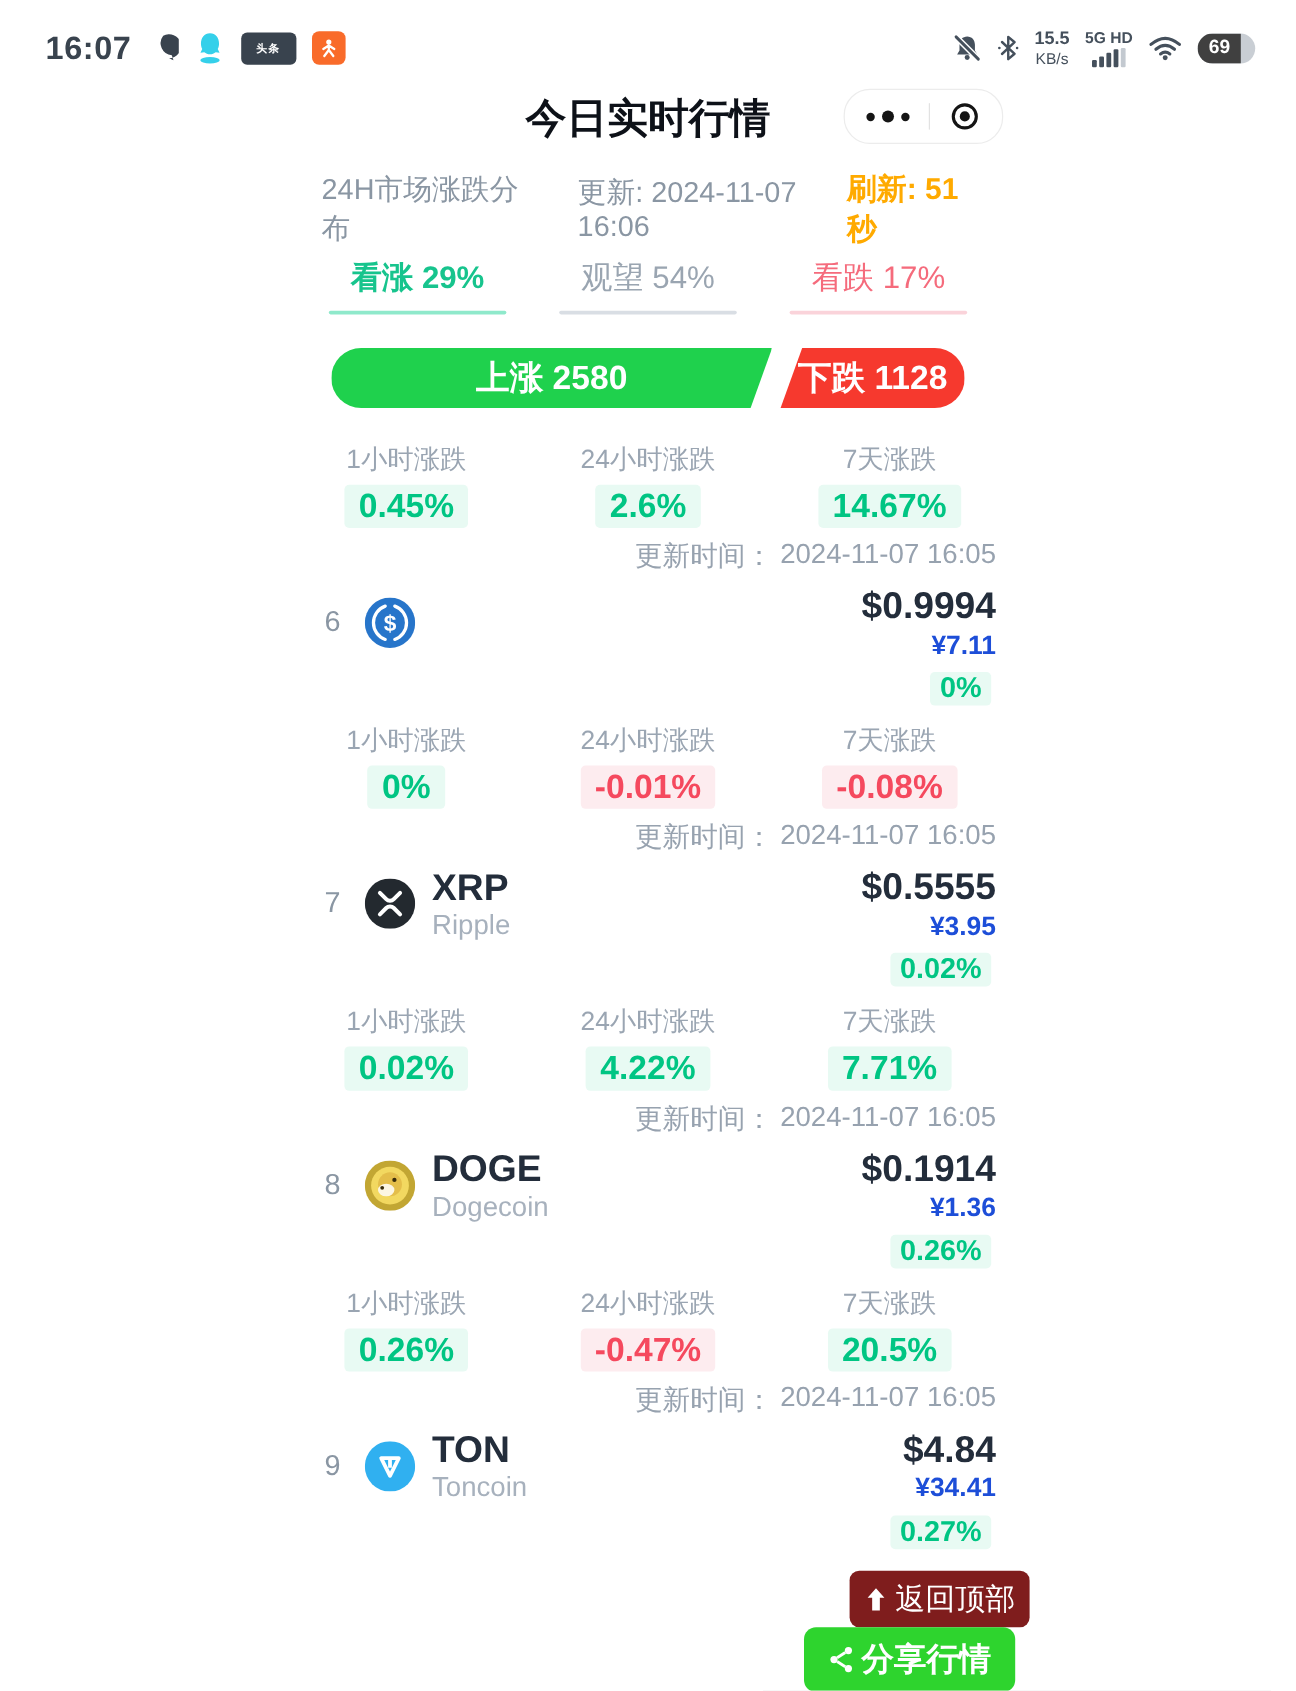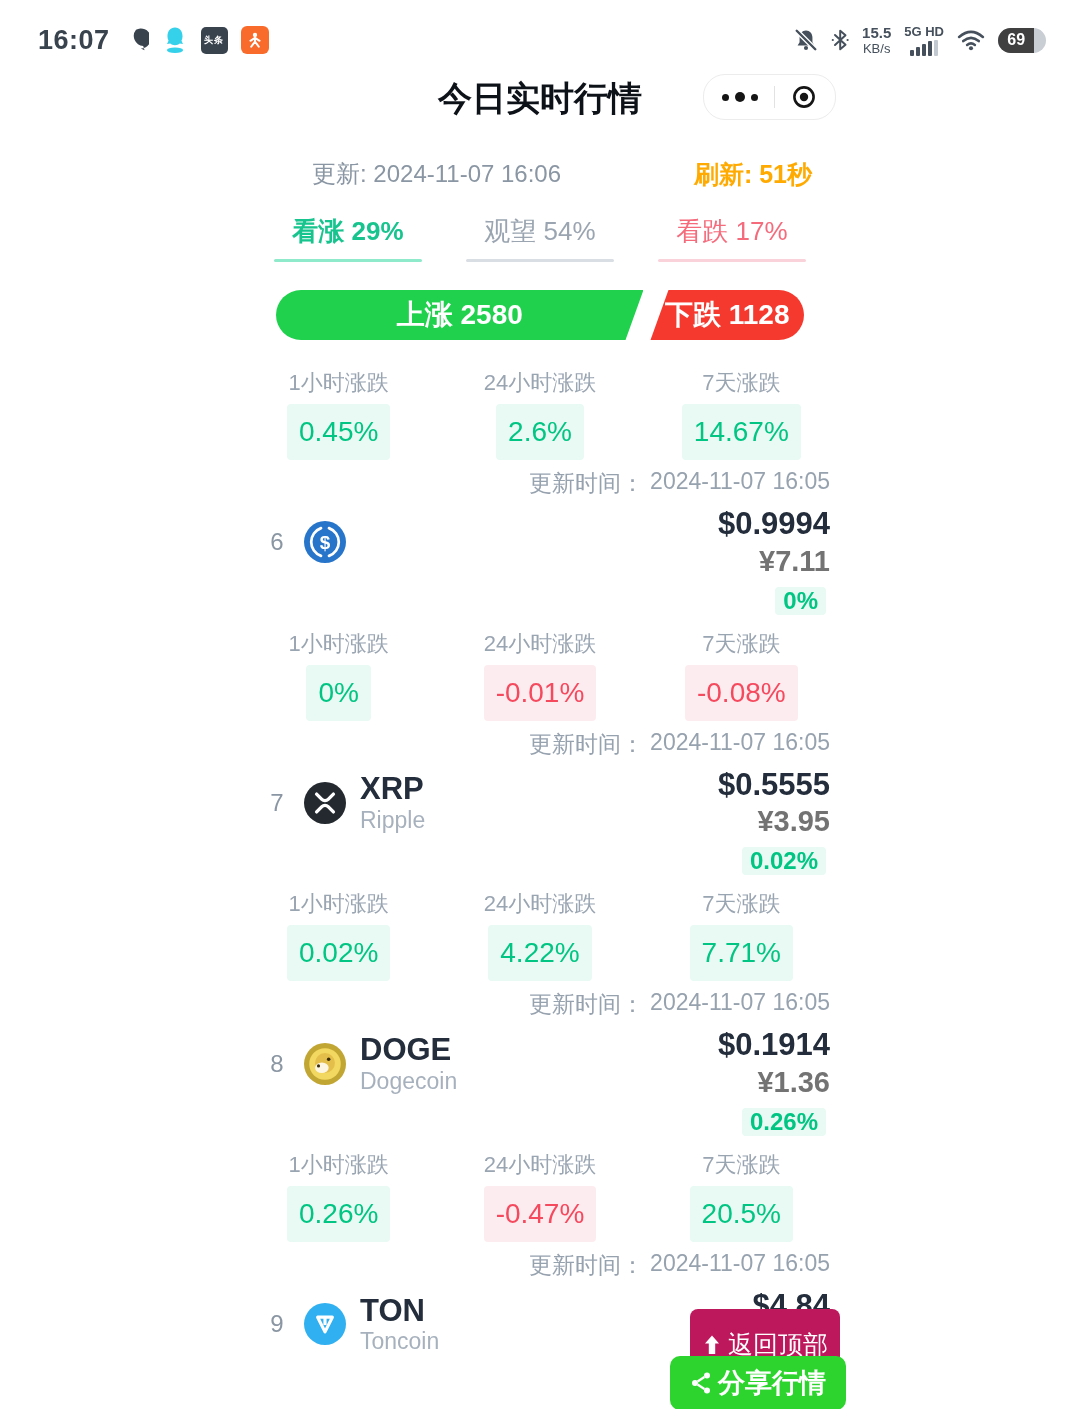--- a/index.html
+++ b/index.html
@@ -9,21 +9,21 @@
     position:relative; width:1080px; height:1409px; margin:0 auto;
     background:#ffffff; overflow:hidden; color:#232d3b;
   }
   .page { width:648px; margin:0 auto; }
 
   
   .status-bar { display:flex; justify-content:space-between; align-items:center;
     padding:18px 34px 0 38px; height:62px; }
   .sb-left, .sb-right { display:flex; align-items:center; gap:13px; }
   .sb-time { font-size:27px; font-weight:600; color:#39434e; letter-spacing:.5px; }
-  .app-badge { width:27px; height:27px; border-radius:5px; background:#39434e;
+  .app-badge { width:46px; height:27px; border-radius:5px; background:#39434e;
     color:#fff; font-size:9px; font-weight:700; display:flex; align-items:center;
     justify-content:center; letter-spacing:1px; }
   .app-badge-orange { width:28px; height:28px; border-radius:6px; background:#f96b2a;
     display:flex; align-items:center; justify-content:center; }
   .sb-col { display:flex; flex-direction:column; align-items:center; line-height:1; gap:2px; }
   .sb-speed-num { font-size:15px; font-weight:700; color:#45505c; }
   .sb-speed-unit { font-size:13px; color:#45505c; }
   .sb-net { font-size:13px; font-weight:700; color:#45505c; }
   .bars { display:flex; align-items:flex-end; gap:2px; height:16px; }
   .bars i { display:block; width:4px; background:#45505c; border-radius:1px; }
@@ -90,40 +90,40 @@
   .entry-head { display:flex; justify-content:space-between; align-items:center;
     min-height:66px; padding:0 34px 0 46px; }
   .head-left { display:flex; align-items:center; gap:12px; }
   .rank { width:30px; font-size:24px; color:#8a96a3; text-align:center; }
   .coin-icon { width:42px; height:42px; flex:0 0 42px; }
   .coin-names { margin-left:2px; }
   .coin-symbol { font-size:31px; font-weight:700; color:#232d3b; line-height:1.15; }
   .coin-name { font-size:23px; color:#a7b1bd; line-height:1.2; }
   .head-right { text-align:right; }
   .price-usd { font-size:31px; font-weight:700; color:#232d3b; line-height:1.15; }
-  .price-cny { font-size:29px; font-weight:700; color:#737373; line-height:1.2; margin-top:2px; }
+  .price-cny { font-size:22px; font-weight:700; color:#1d4ed8; line-height:1.2; margin-top:2px; }
   .today-row { display:flex; justify-content:flex-end; margin-top:8px; padding-right:38px; height:28px; }
   .badge { font-size:24px; font-weight:700; color:#00c583; background:#e8faf3;
     padding:1px 8px; border-radius:4px; line-height:1.1; }
 
   .stats-row { display:flex; margin-top:14px; padding:0 22px; }
   .stat-col { flex:1; text-align:center; }
   .stat-label { font-size:22px; color:#9aa5b2; margin-bottom:6px; }
-  .stat-val { display:inline-block; font-size:28px; font-weight:400; color:#00c583;
-    background:#e8faf3; padding:12px 12px; border-radius:4px; line-height:1.15; }
+  .stat-val { display:inline-block; font-size:28px; font-weight:700; color:#00c583;
+    background:#e8faf3; padding:2px 12px; border-radius:4px; line-height:1.15; }
   .stat-val.neg { color:#f5495e; background:#fdecef; }
 
   .update-row { display:flex; justify-content:flex-end; gap:6px; margin-top:8px;
     padding-right:34px; height:26px; font-size:23px; color:#97a2af; }
 
   
   .fab { position:absolute; display:flex; align-items:center; gap:6px; color:#fff;
     cursor:pointer; border:none; }
-  .fab-top { top:1309px; right:240px; background:#be185d; border-radius:8px;
-    padding:19px 12px; font-size:25px; font-weight:500; }
+  .fab-top { top:1309px; right:222px; background:#7f1d1d; border-radius:8px;
+    padding:7px 12px; font-size:25px; font-weight:500; }
   .fab-share { top:1356px; right:234px; background:#2ed42e; border-radius:10px;
     padding:9px 20px; font-size:27px; font-weight:700; }
 
   svg { display:block; }
 </style>
 </head>
 <body>
 
 <div class="screen">
 
@@ -209,20 +209,21 @@
             <circle cx="13" cy="13" r="9.6" fill="none" stroke="#151515" stroke-width="2.6"></circle>
             <circle cx="13" cy="13" r="4.2" fill="#151515"></circle>
           </svg>
       </span>
     </div>
   </div>
 
   <div class="page">
 
     <div class="market-row">
+      <span class="market-title">24H市场涨跌分布</span>
       <span class="market-updated">更新: 2024-11-07 16:06</span>
       <span class="market-refresh">刷新: 51秒</span>
     </div>
 
     <div class="sentiment-row">
       <div class="sentiment s-bull">
         <span class="s-label">看涨 29%</span>
         <div class="s-line"></div>
       </div>
       <div class="sentiment s-neutral">

